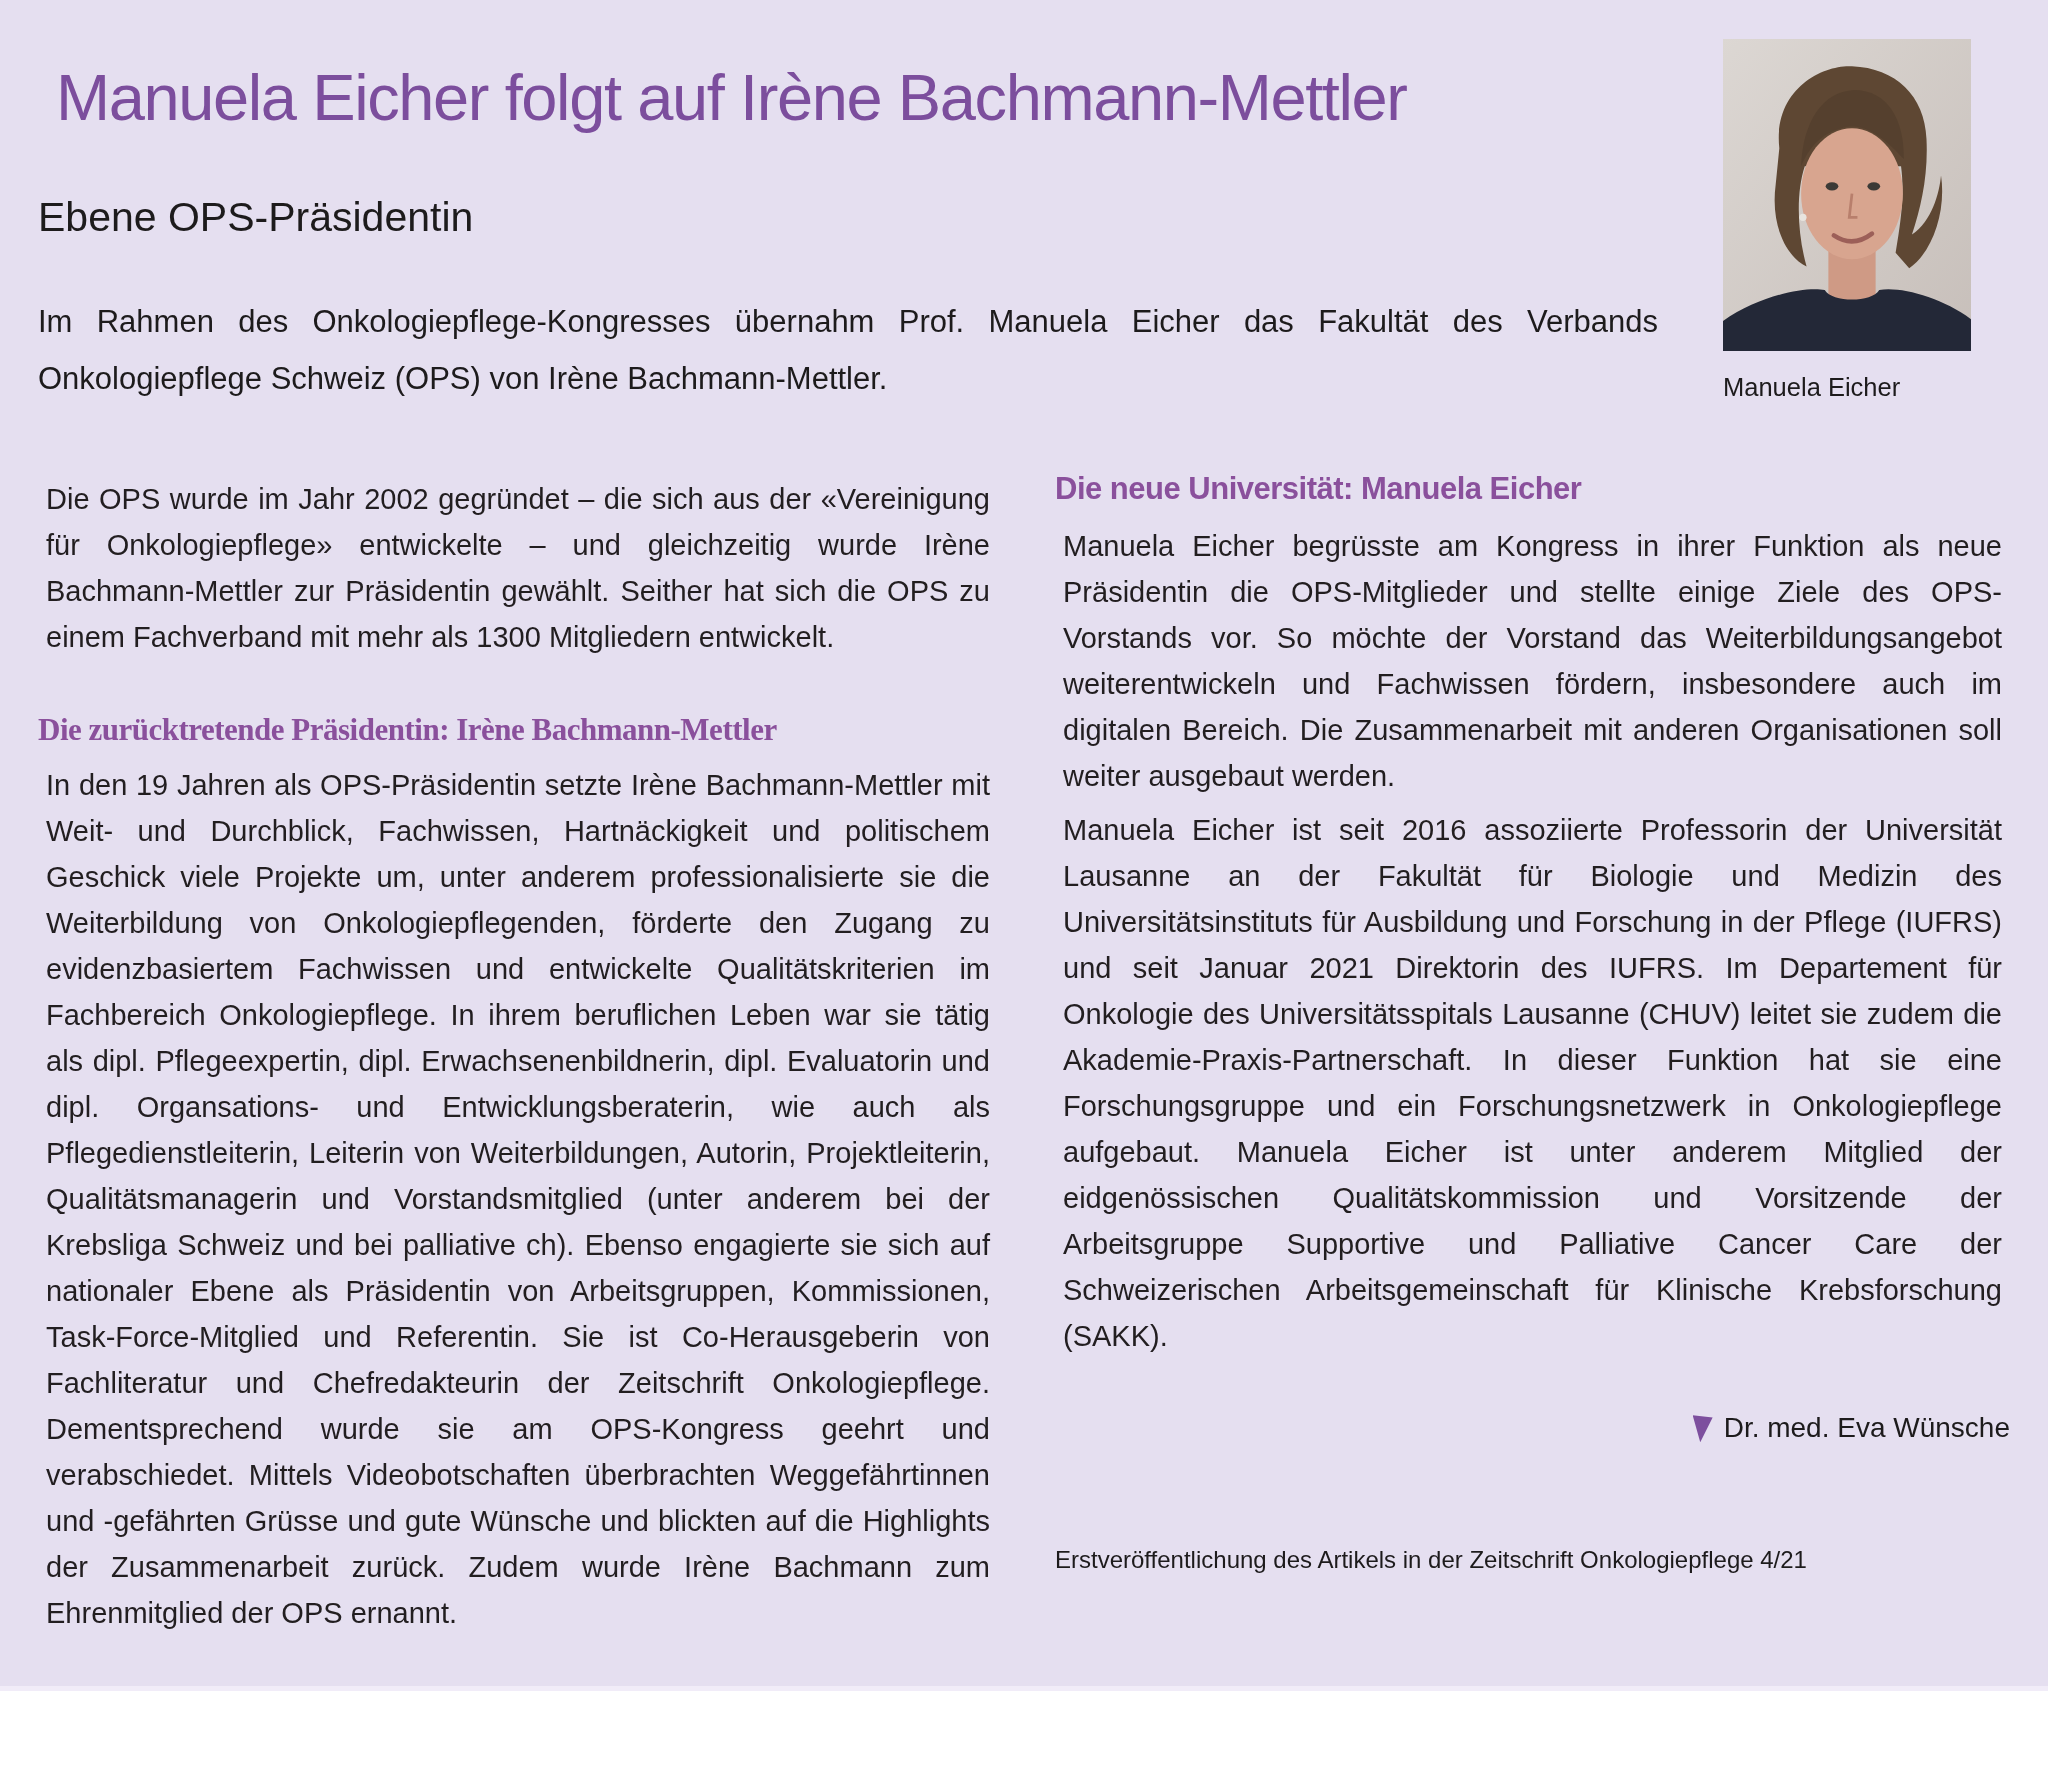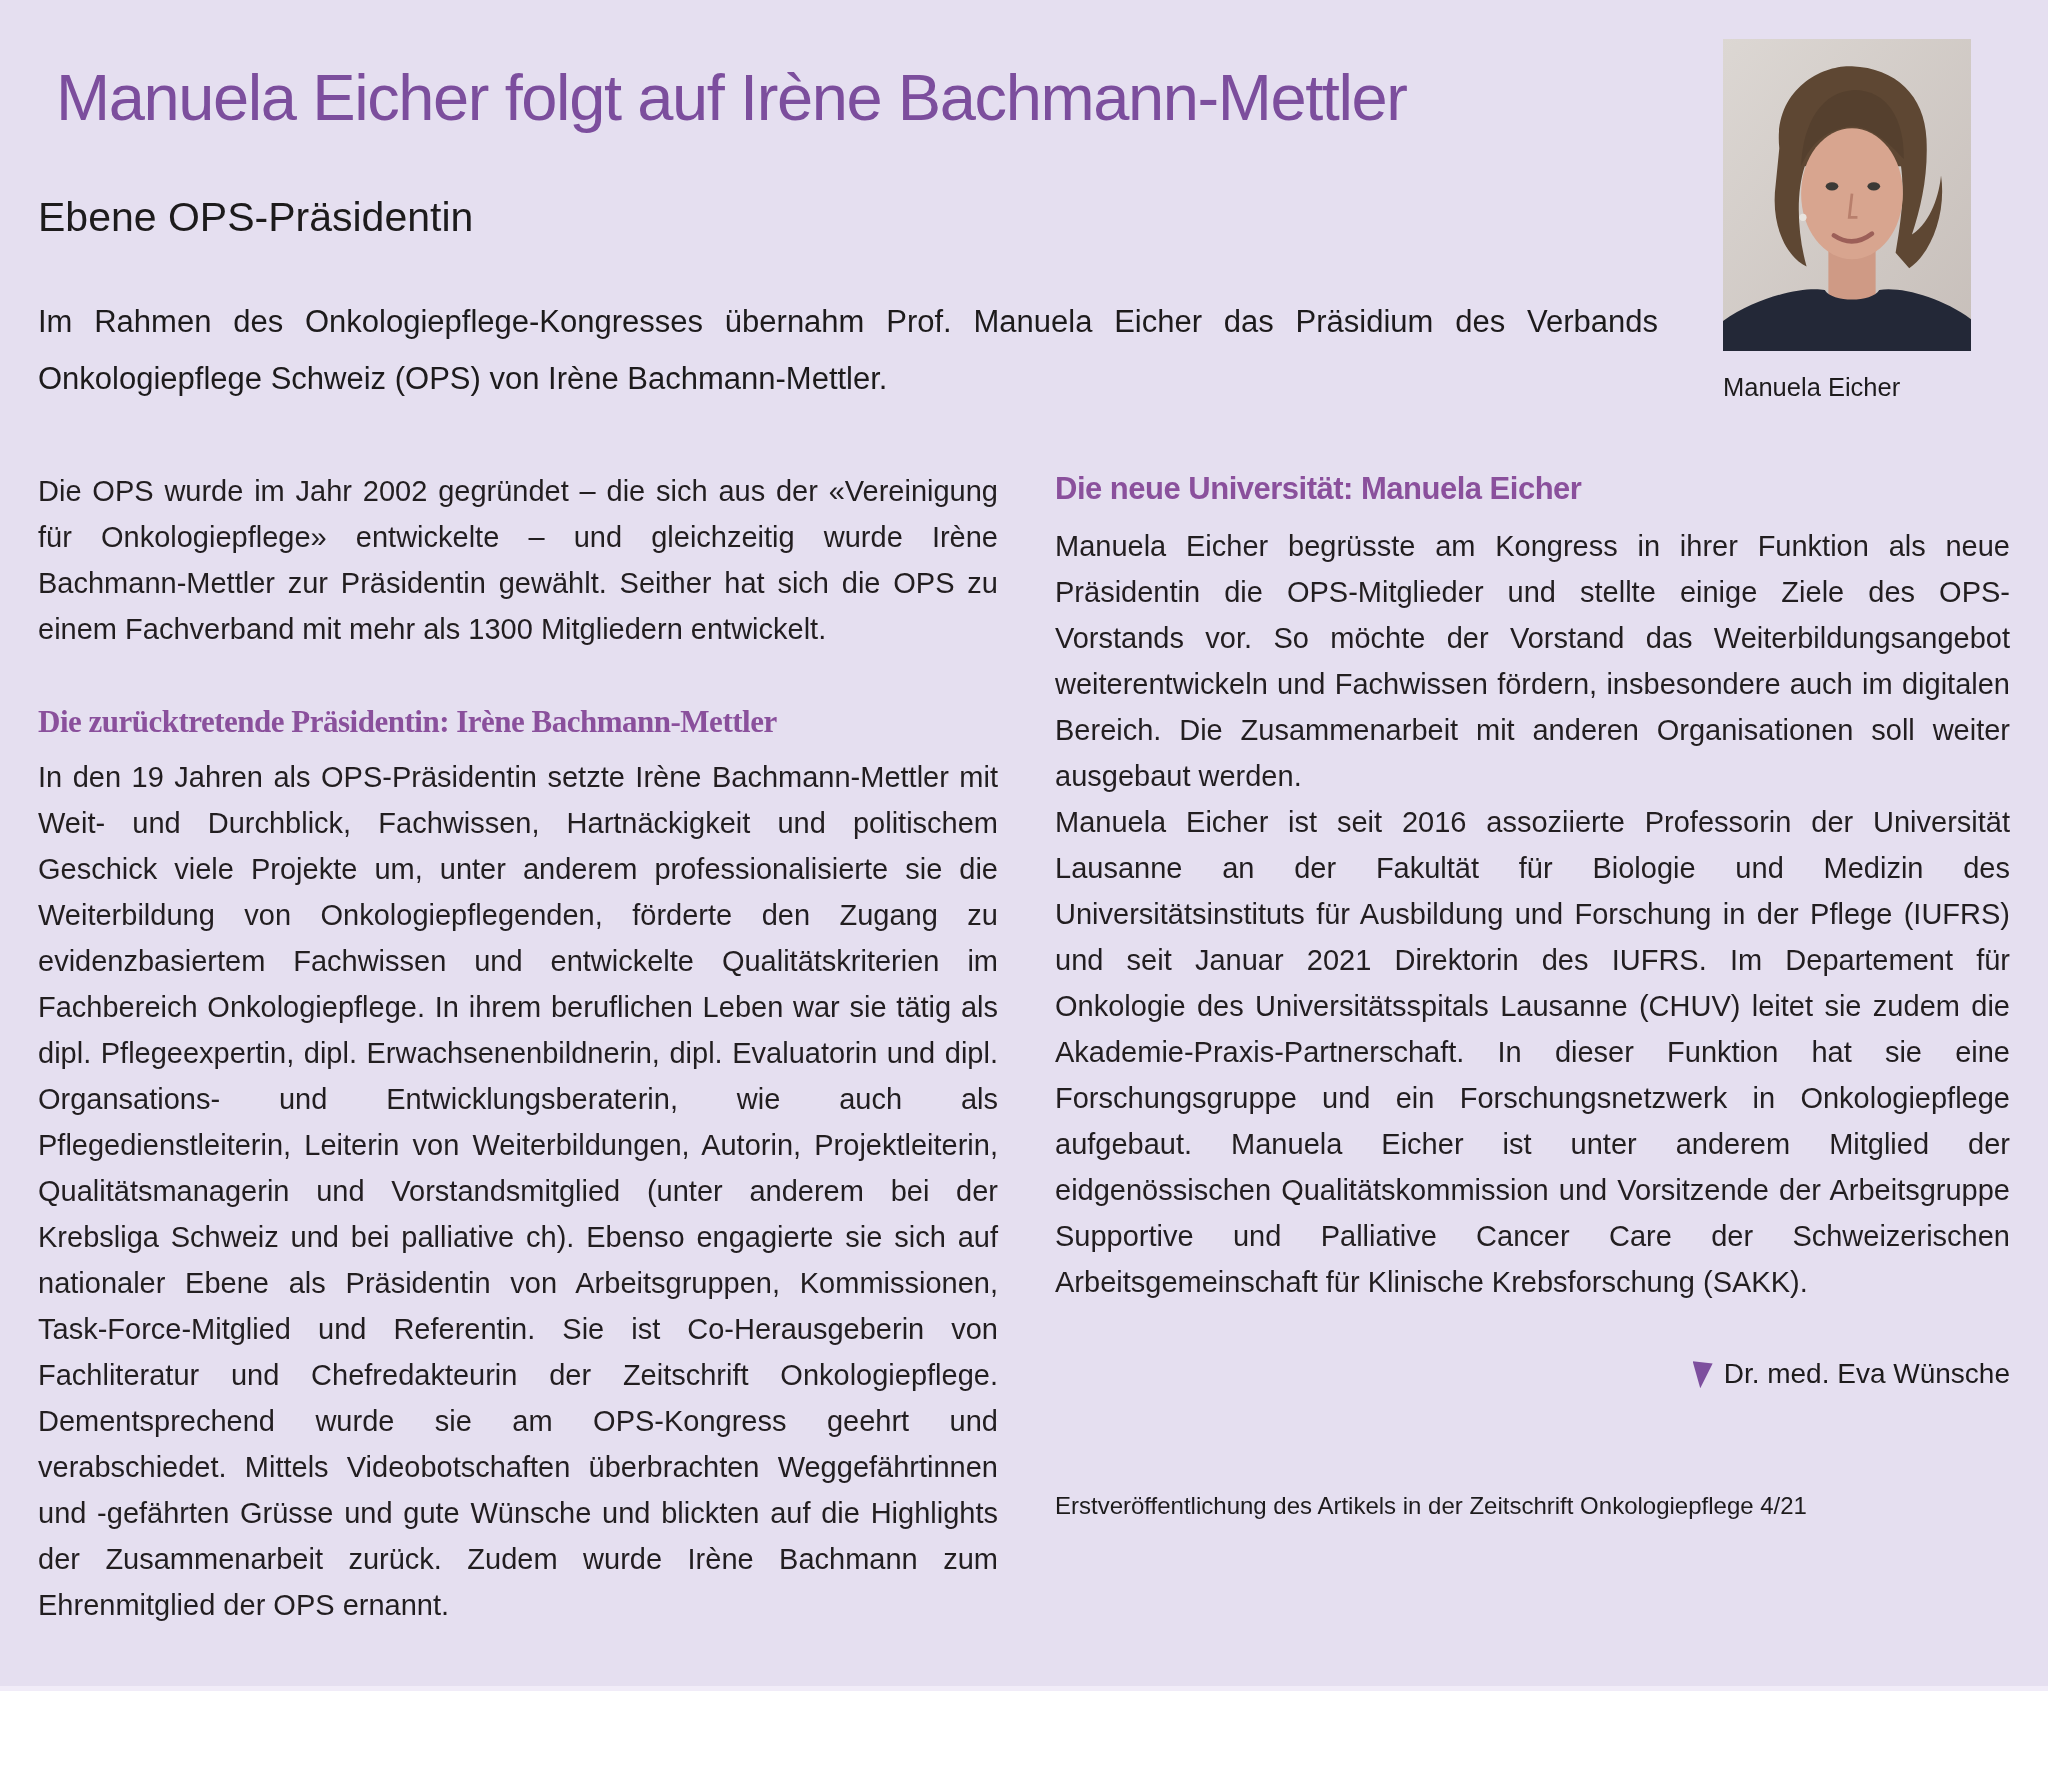--- a/index.html
+++ b/index.html
@@ -76,21 +76,21 @@
     position: absolute;
     left: 38px; top: 468px;
     width: 1972px;
     display: flex;
     justify-content: space-between;
   }
   .col { width: 960px; }
   .col.right { width: 955px; }
 
   .body-text {
-    margin: 0;
+    margin: 8px;
     font-size: 29px;
     line-height: 46px;
     text-align: justify;
     text-align-last: left;
     color: #221e20;
   }
 
   .col-heading {
     margin: 0;
     font-size: 31px;
@@ -125,21 +125,21 @@
   }
 </style>
 </head>
 <body>
 
 <div class="page">
   <div class="panel"></div>
 
   <h1 class="page-title">Manuela Eicher folgt auf Irène Bachmann-Mettler</h1>
   <h2 class="page-subtitle">Ebene OPS-Präsidentin</h2>
-  <p class="lead">Im Rahmen des Onkologiepflege-Kongresses übernahm Prof. Manuela Eicher das Präsidium des Verbands Onkologiepflege Schweiz (OPS) von Irène Bachmann-Mettler.</p>
+  <p class="lead">Im Rahmen des Onkologiepflege-Kongresses übernahm Prof. Manuela Eicher das Fakultät des Verbands Onkologiepflege Schweiz (OPS) von Irène Bachmann-Mettler.</p>
 
   <figure class="photo-fig">
     <svg class="photo-frame" viewBox="0 0 273 343" xmlns="http://www.w3.org/2000/svg" preserveAspectRatio="none">
       <defs>
         <linearGradient id="bgGrad" x1="0" y1="0" x2="1" y2="1">
           <stop offset="0" stop-color="#dcd7d3"></stop>
           <stop offset="1" stop-color="#c7bfba"></stop>
         </linearGradient>
       </defs>
       <rect x="0" y="0" width="273" height="343" fill="url(#bgGrad)"></rect>

